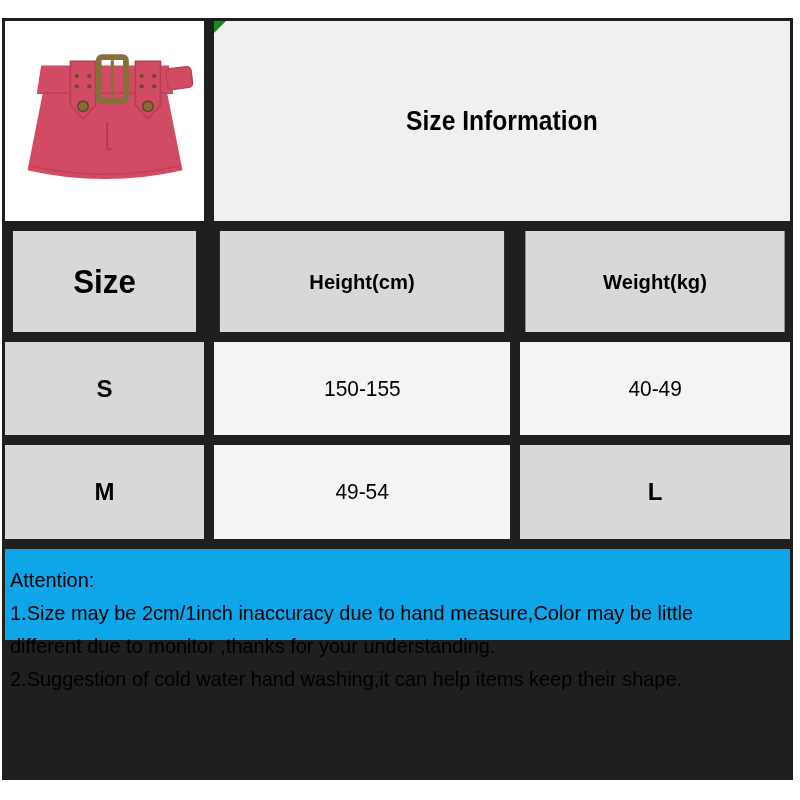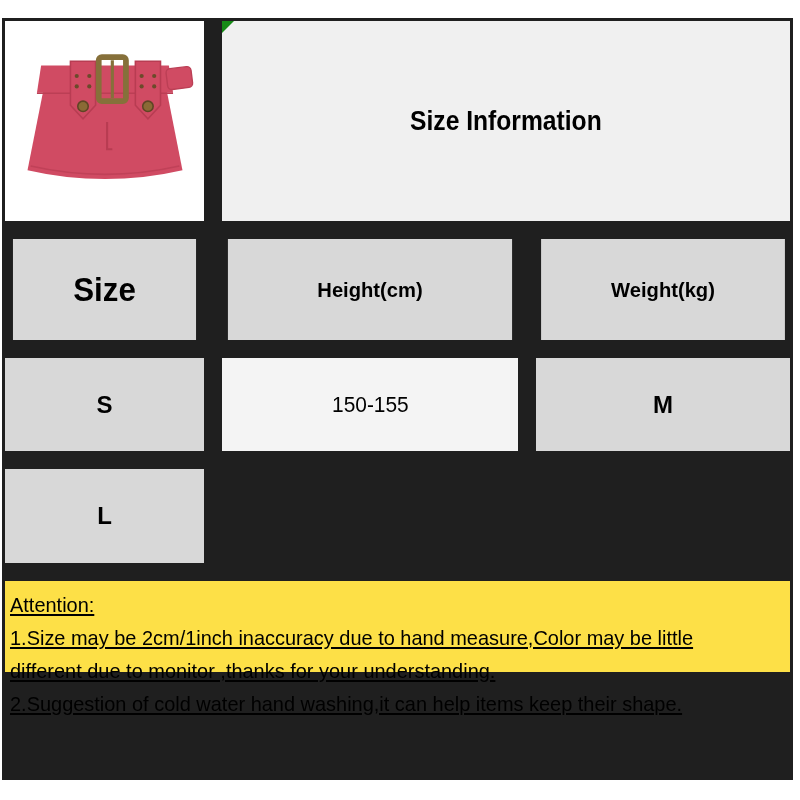--- a/index.html
+++ b/index.html
@@ -1,39 +1,39 @@
 <!DOCTYPE html>
 <html><head>
 <meta charset="utf-8">
 <style>
   html,body{margin:0;padding:0;background:#ffffff;}
   body{width:800px;height:800px;position:relative;font-family:"Liberation Sans",sans-serif;color:#000;}
   .sheet{
     position:absolute;left:2px;top:18px;width:791px;height:762px;
     box-sizing:border-box;border:3px solid #1f1f1f;background:#1f1f1f;
     display:grid;grid-template-columns:199px 296px 1fr;
-    grid-template-rows:200px 101px 93px 94px 91px 1fr;gap:18px;
+    grid-template-rows:200px 101px 93px 94px 91px 1fr;gap:10px;
   }
   .cell{display:flex;align-items:center;justify-content:center;overflow:hidden;}
   .image-cell{background:#ffffff;}
   .title-cell{grid-column:2 / 4;background:#f0f0f0;position:relative;}
   .corner-triangle{
     position:absolute;top:0;left:0;width:12px;height:12px;background:#168a16;
     clip-path:polygon(0 0,100% 0,0 100%);
   }
   .page-title{font-size:28px;font-weight:bold;transform:scaleX(0.88);letter-spacing:0;}
   .head{background:#d8d8d8;font-weight:bold;}
   .size-head{font-size:34px;transform:scaleX(0.92);}
   .col-head{font-size:21px;transform:scaleX(0.96);}
   .size-col{background:#d8d8d8;font-weight:bold;font-size:24px;}
   .data-cell{background:#f4f4f4;font-size:22px;transform-style:flat;text-align:center;}
   .data-cell span{transform:scaleX(0.95);display:inline-block;}
   .attention-cell{
-    grid-column:1 / 4;background:#fde047;display:block;
-    padding:7px 0 0 5px;box-sizing:border-box;text-decoration:underline;
+    grid-column:1 / 4;background:#0ea5e9;display:block;
+    padding:14px 0 0 5px;box-sizing:border-box;
   }
   .attention-line{
     font-size:21px;line-height:33px;white-space:nowrap;
     transform:scaleX(0.95);transform-origin:left top;
   }
 </style>
 </head>
 <body>
 
 <div class="sheet">
@@ -79,22 +79,28 @@
   </div>
 
   <div class="cell head size-head">Size</div>
   <div class="cell head col-head">Height(cm)</div>
   <div class="cell head col-head">Weight(kg)</div>
 
   <div class="cell size-col">S</div>
   <div class="cell data-cell">
       <span>150-155</span>
     </div>
+  <div class="cell data-cell">
+      <span>40-49</span>
+    </div>
 
   <div class="cell size-col">M</div>
+  <div class="cell data-cell">
+      <span>49-54</span>
+    </div>
 
   <div class="cell size-col">L</div>
 
   <div class="attention-cell">
     <div class="attention-line">Attention:</div>
     <div class="attention-line">1.Size may be 2cm/1inch inaccuracy due to hand measure,Color may be little</div>
     <div class="attention-line">different due to monitor ,thanks for your understanding.</div>
     <div class="attention-line">2.Suggestion of cold water hand washing,it can help items keep their shape.</div>
   </div>
 

